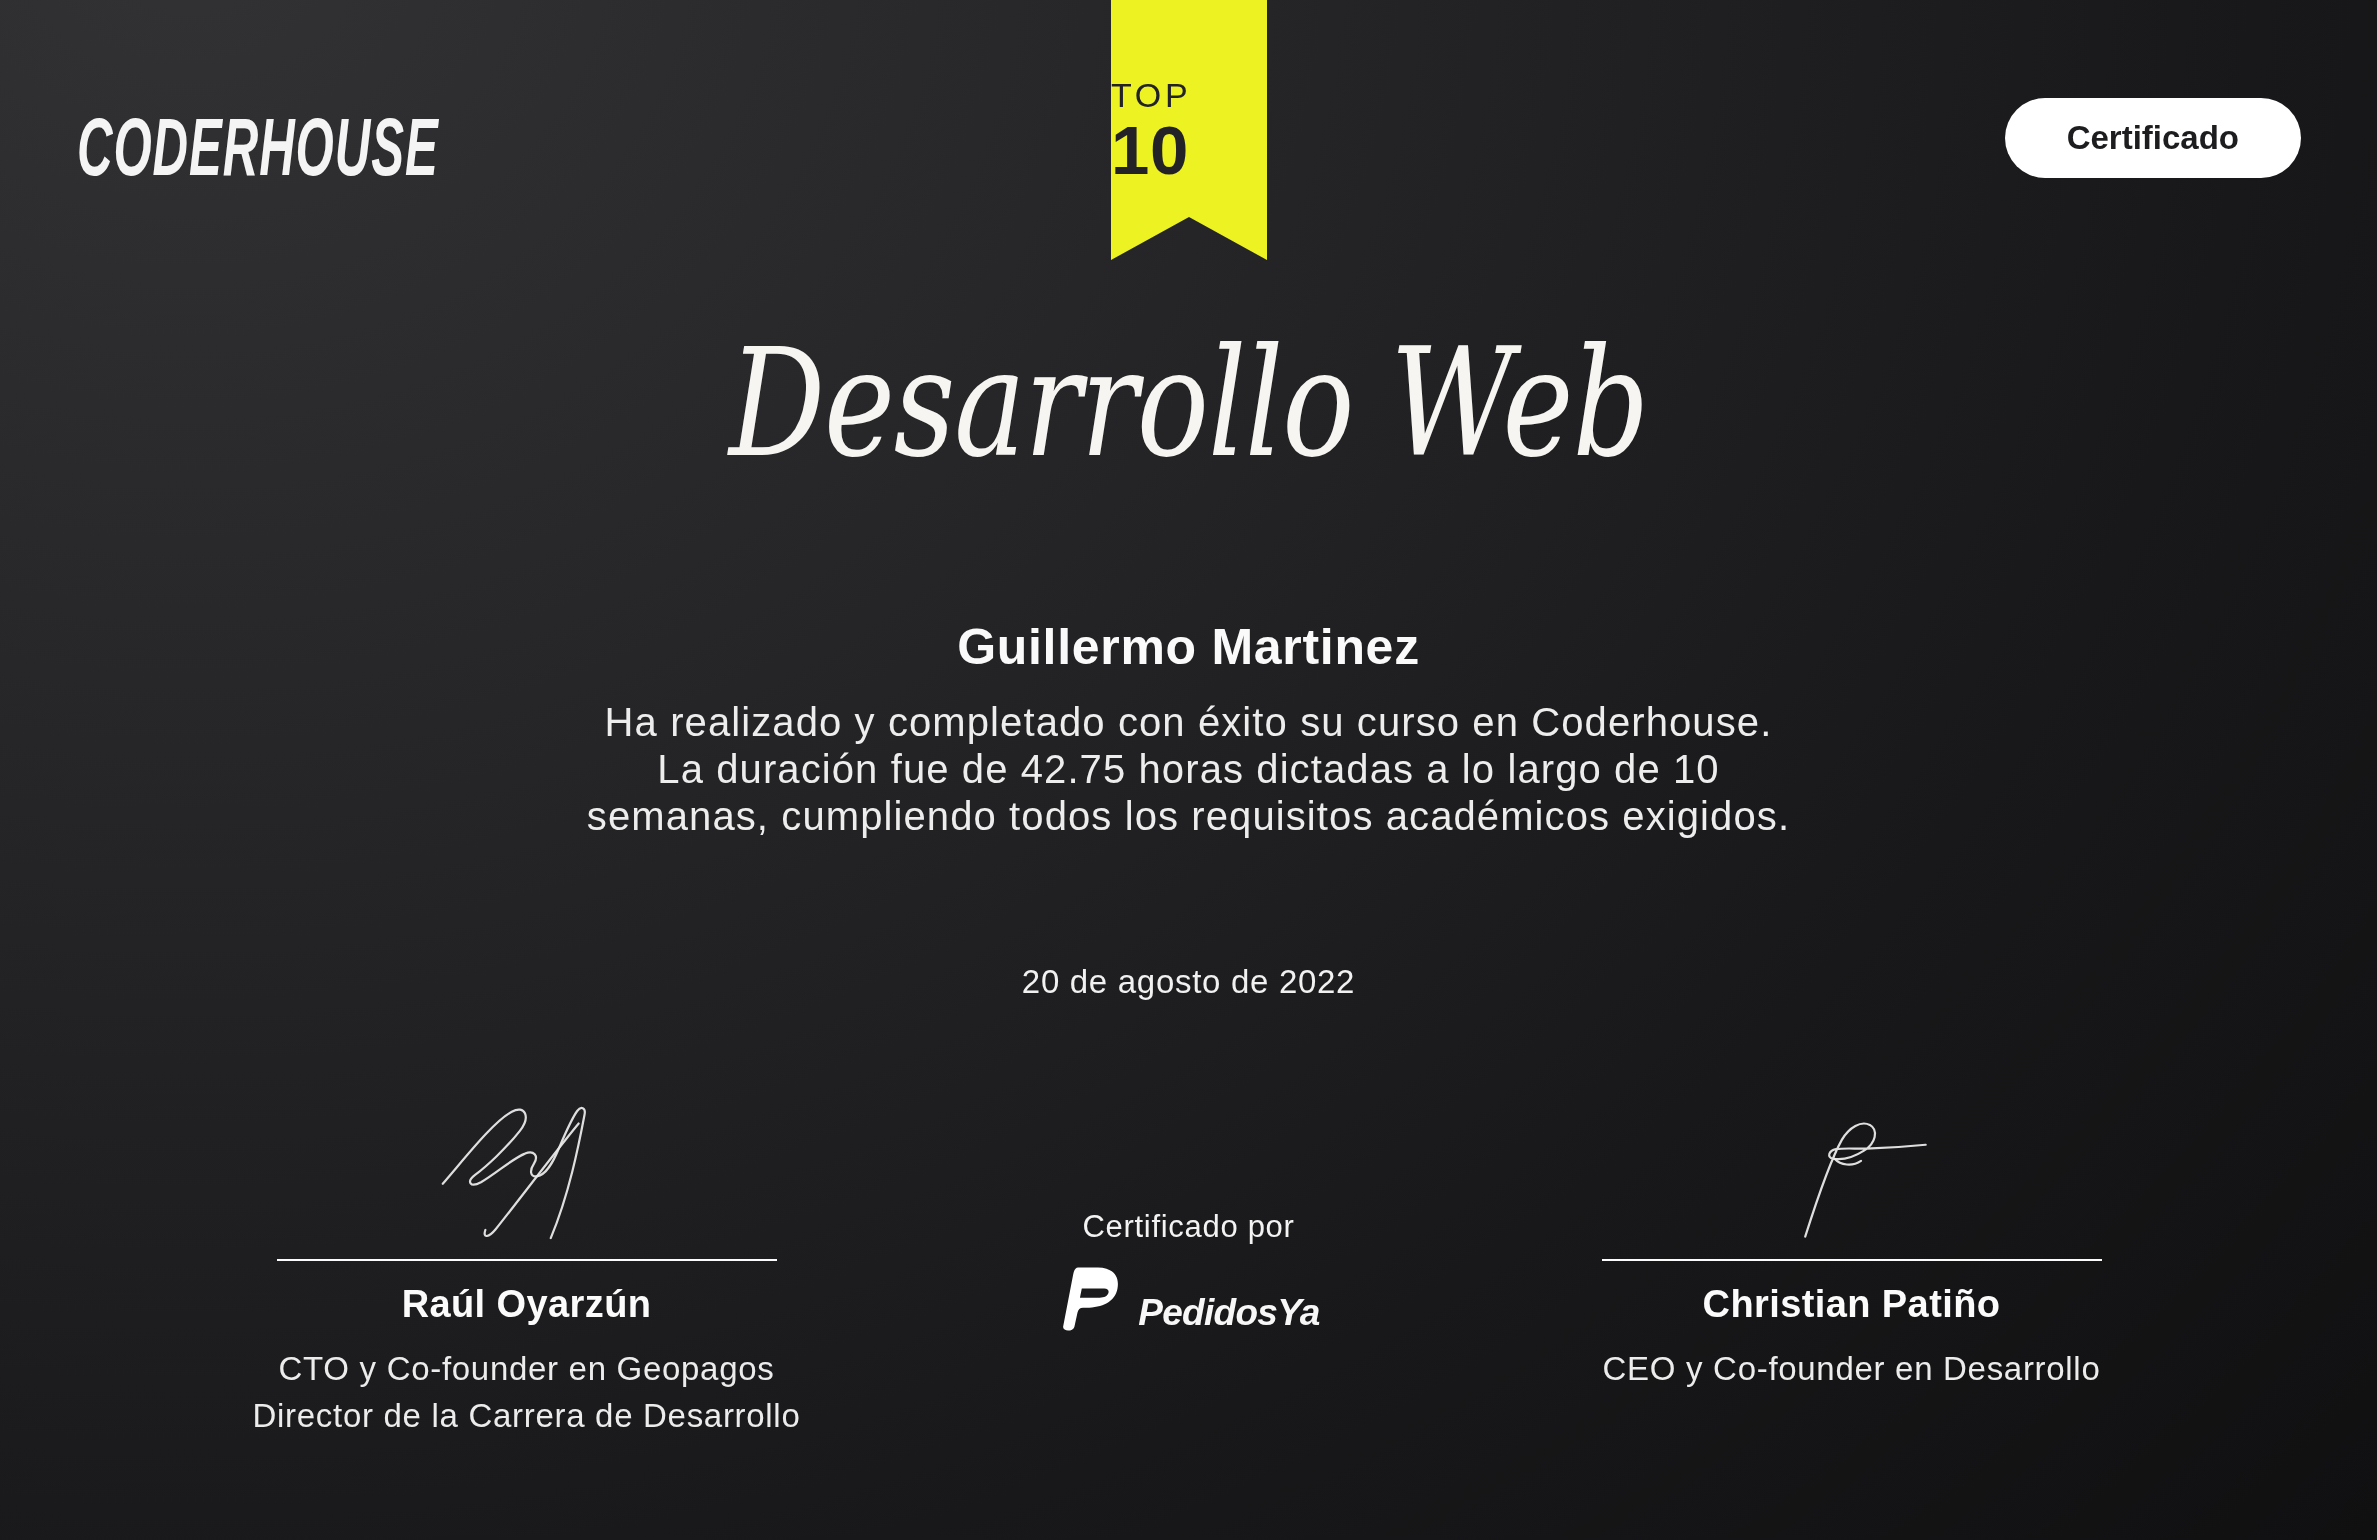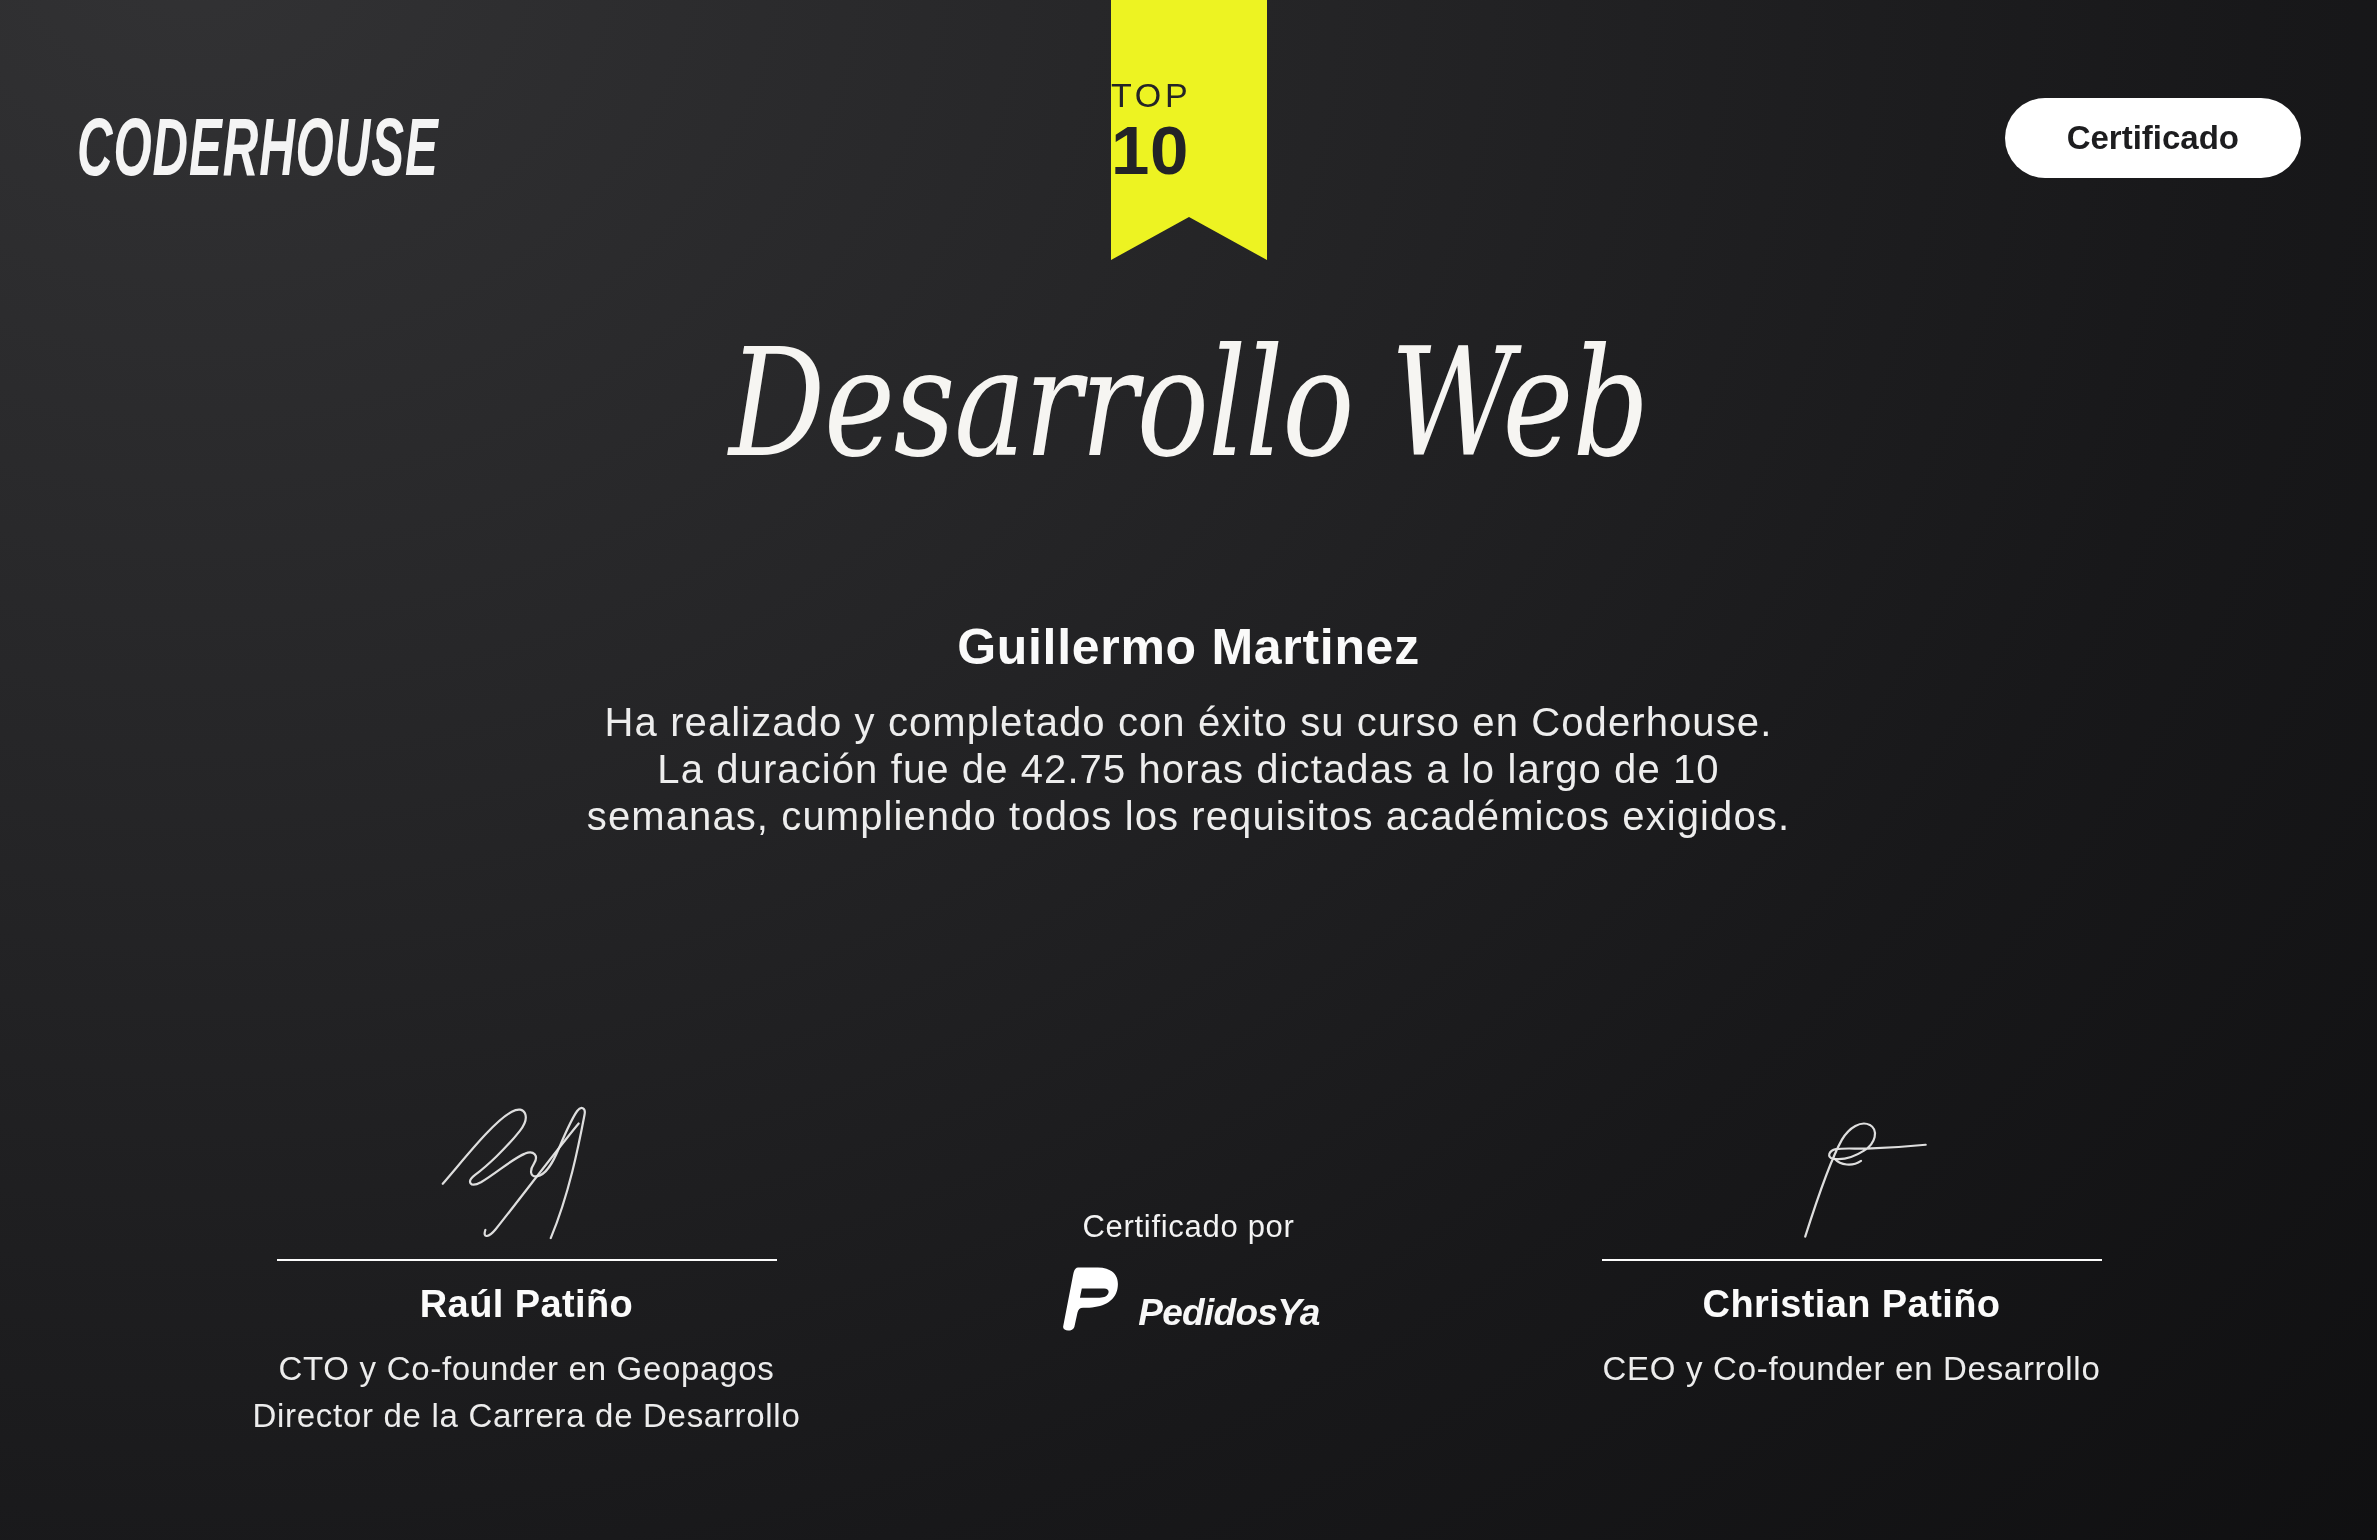--- a/index.html
+++ b/index.html
@@ -95,30 +95,31 @@
   <div class="course-title">Desarrollo Web</div>
 
   <div class="student-name">Guillermo Martinez</div>
 
   <div class="description">
     <div>Ha realizado y completado con éxito su curso en Coderhouse.</div>
     <div>La duración fue de 42.75 horas dictadas a lo largo de 10</div>
     <div>semanas, cumpliendo todos los requisitos académicos exigidos.</div>
   </div>
 
+  <div class="date">20 de agosto de 2022</div>
 
   <div class="sig-block left">
     <div class="sig-art">
       <svg width="191" height="147" viewBox="0 0 260 200" aria-hidden="true">
         <path class="sig-stroke" d="M16 118 C44 86 84 34 110 20 C128 10 136 27 121 46 C102 70 76 94 60 106 C48 115 53 124 68 116 C90 103 112 83 128 77 C140 72 147 80 140 91 C134 100 135 109 144 108 C157 106 166 89 174 70 C183 49 191 30 199 19 C204 12 211 14 209 24 C201 66 188 132 163 192"></path>
         <path class="sig-stroke" d="M201 36 C168 76 120 140 88 180 C79 191 70 193 74 181"></path>
       </svg>
     </div>
     <div class="sig-line"></div>
-    <div class="sig-name">Raúl Patiño</div>
+    <div class="sig-name">Raúl Oyarzún</div>
     <div class="sig-roles">
       <div>CTO y Co-founder en Geopagos</div>
       <div>Director de la Carrera de Desarrollo</div>
     </div>
   </div>
 
   <div class="center-block">
     <div class="certified-by">Certificado por</div>
     <div class="brand-row">
       <span class="brand-icon">

